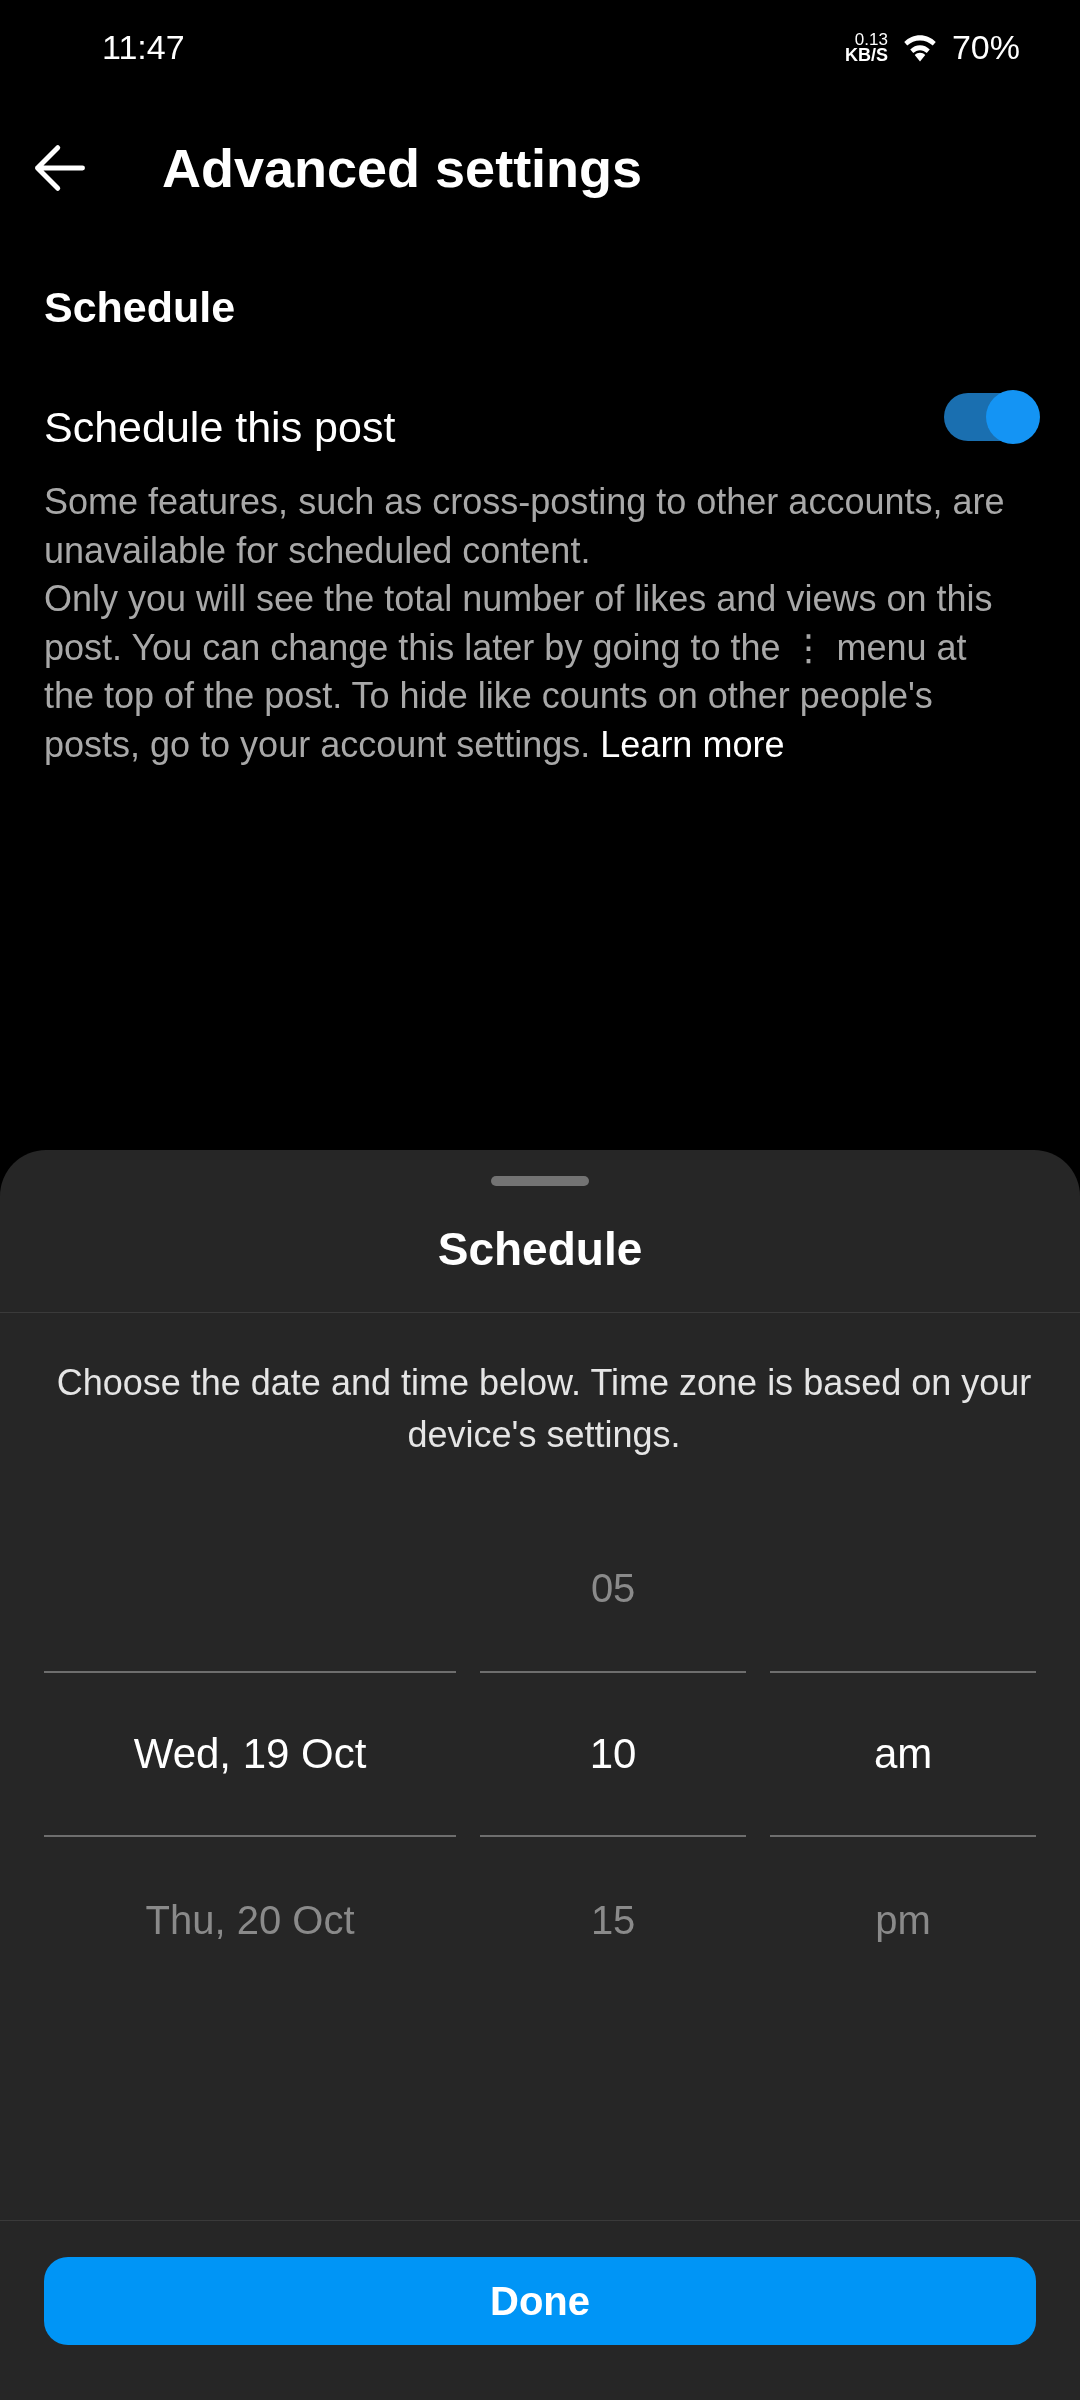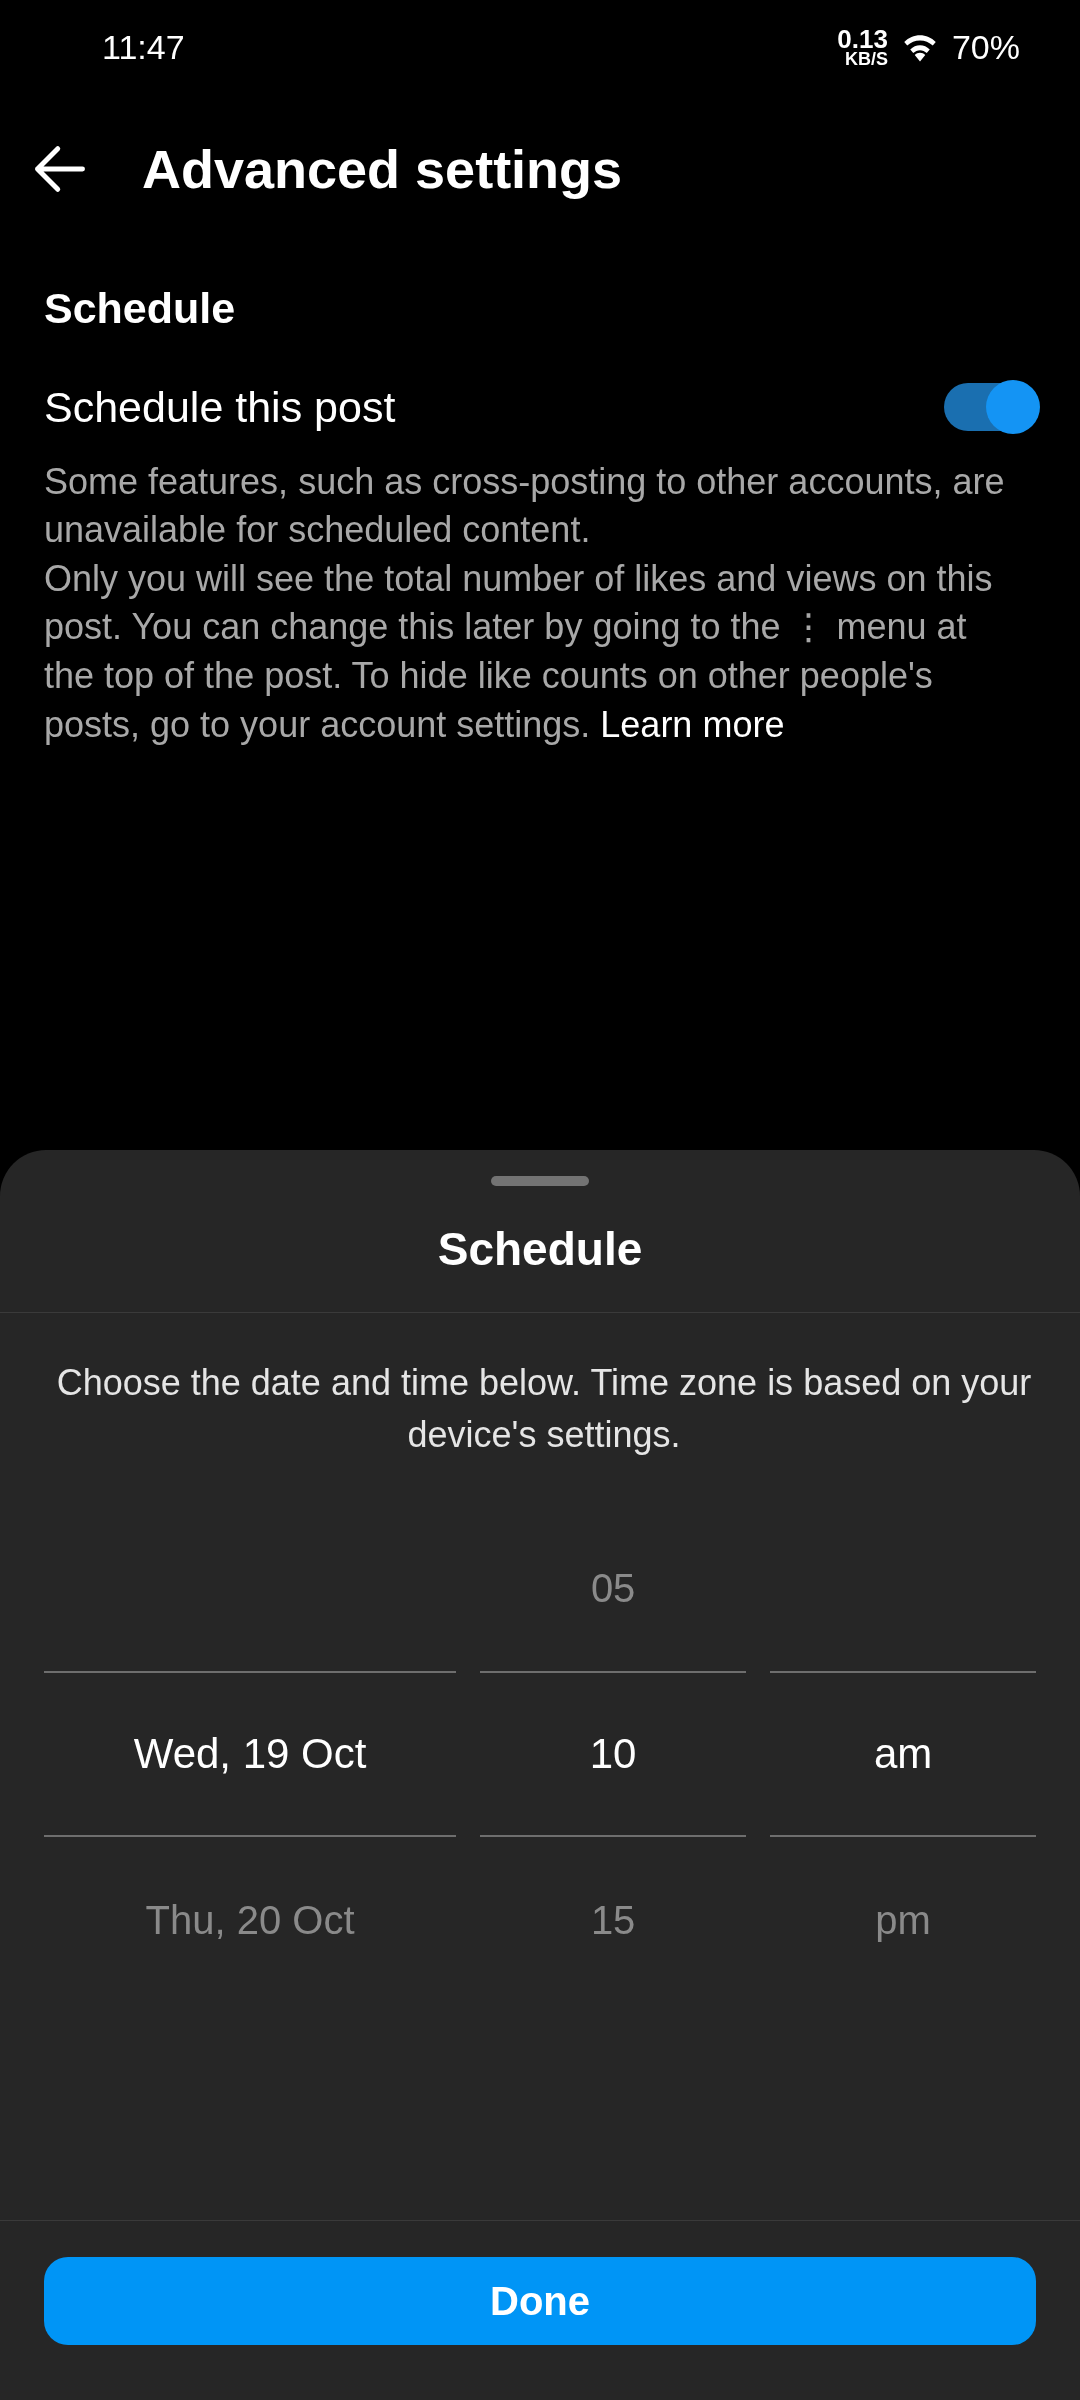--- a/index.html
+++ b/index.html
@@ -1,34 +1,34 @@
 <!DOCTYPE html>
 <html><head>
 <meta charset="utf-8">
 <style>
   * { margin: 0; padding: 0; box-sizing: border-box; }
   html, body { width: 1080px; height: 2400px; background: #000; color: #fff; font-family: -apple-system, Helvetica, Arial, sans-serif; overflow: hidden; }
   .status-bar { display: flex; justify-content: space-between; align-items: center; padding: 28px 60px 20px 60px; font-size: 34px; font-weight: 500; }
   .status-left { padding-left: 42px; }
   .status-right { display: flex; align-items: center; gap: 14px; }
   .net { display: flex; flex-direction: column; align-items: flex-end; line-height: 0.9; }
-  .net-top { font-size: 26px; font-weight: 700; }
+  .net-top { font-size: 17px; font-weight: 400; }
   .net-bot { font-size: 18px; font-weight: 600; }
   .wifi-icon { width: 36px; height: 28px; }
   .batt { font-size: 34px; font-weight: 500; }
 
-  .header { display: flex; align-items: center; gap: 52px; padding: 50px 14px 40px 30px; }
+  .header { display: flex; align-items: center; gap: 72px; padding: 50px 14px 40px 30px; }
   .back-arrow { width: 60px; height: 60px; display: flex; align-items: center; justify-content: center; }
   .page-title { font-size: 54px; font-weight: 700; }
 
   .section { padding: 0 44px; }
   .section-title { font-size: 43px; font-weight: 700; margin-top: 44px; margin-bottom: 50px; }
 
   .row { display: flex; justify-content: space-between; align-items: center; margin-top: 20px; margin-bottom: 26px; }
-  .row-label { font-size: 43px; font-weight: 400; }
+  .row-label { font-size: 43px; font-weight: 400; margin-top: 21px; }
   .row-desc { color: #a8a8a8; font-size: 36px; line-height: 1.35; padding-right: 10px; }
   .row-desc .link { color: #fff; }
 
   .toggle { width: 92px; height: 48px; border-radius: 24px; position: relative; }
   .toggle.on { background: #1a6fb0; }
   .toggle.off { background: #4a4a4a; }
   .knob { position: absolute; width: 54px; height: 54px; border-radius: 50%; top: -3px; }
   .toggle.on .knob { right: -4px; background: #1494f4; }
   .toggle.off .knob { left: -4px; background: #fff; }
 

